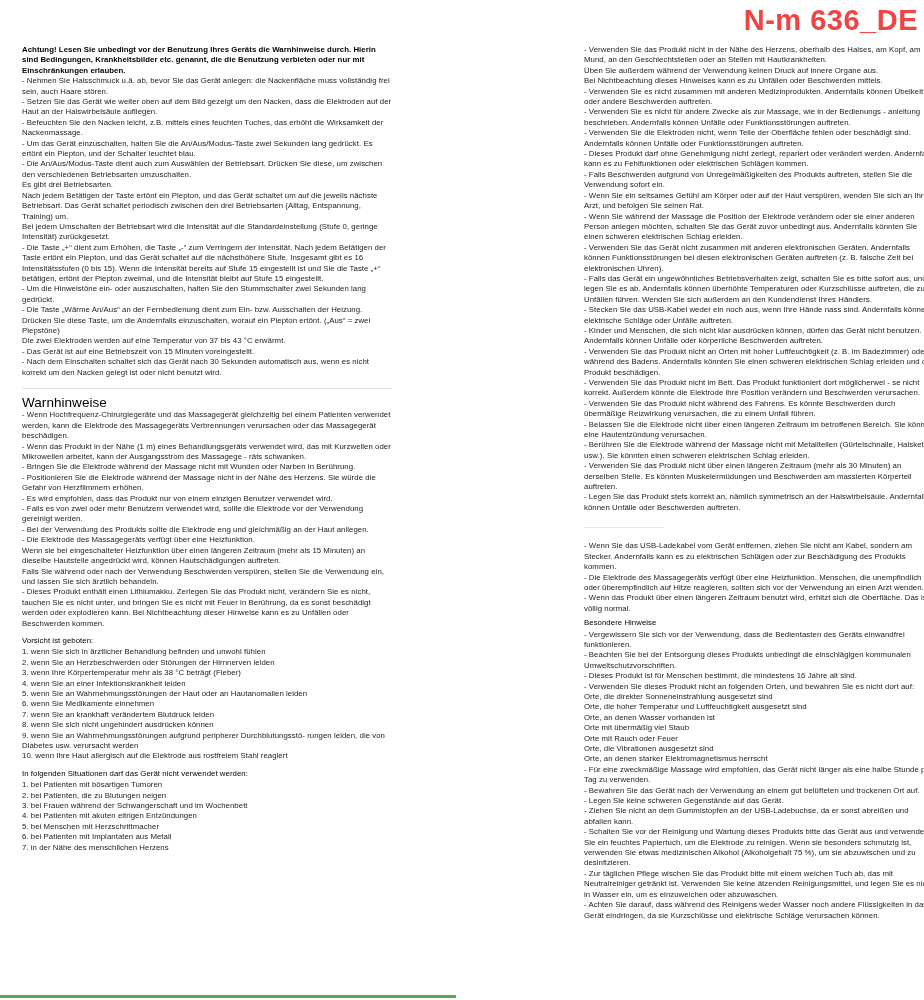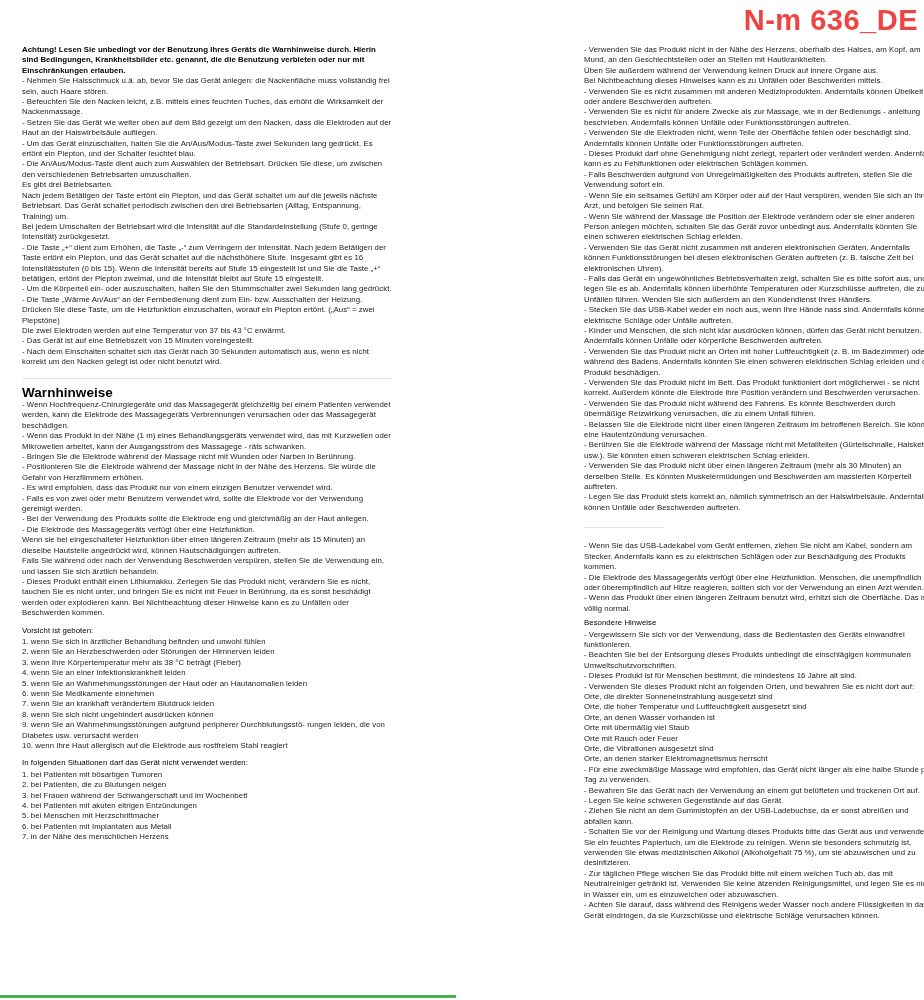--- a/index.html
+++ b/index.html
@@ -35,21 +35,21 @@
   }
   .col-left  { left: 8px;   width: 370px; }
   .col-right { left: 570px; width: 354px; }
   .col p { margin: 0; }
   .intro-bold {
     font-weight: bold;
     color: #000000;
   }
   .section-heading {
     font-size: 13.5px;
-    font-weight: bold;
+    font-weight: normal;
     color: #000000;
     margin: 2px 0 2px 0;
   }
   .sub-heading {
     font-weight: normal;
     color: #000000;
     margin-top: 7px;
     margin-bottom: 1px;
   }
   .separator {
@@ -73,30 +73,30 @@
 </style>
 </head>
 <body>
 
 <div class="doc-title">N-m 636_DE</div>
 
 <div class="col col-left">
   <p class="intro-bold">Achtung! Lesen Sie unbedingt vor der Benutzung Ihres Geräts die Warnhinweise durch. Hierin sind Bedingungen, Krankheitsbilder etc. genannt, die die Benutzung verbieten oder nur mit Einschränkungen erlauben.</p>
   <div>
       <p>- Nehmen Sie Halsschmuck u.ä. ab, bevor Sie das Gerät anlegen: die Nackenfläche muss vollständig frei sein, auch Haare stören.</p>
+      <p>- Setzen Sie das Gerät wie weiter oben auf dem Bild gezeigt um den Nacken, dass die Elektroden auf der Haut an der Halswirbelsäule aufliegen.</p>
       <p>- Befeuchten Sie den Nacken leicht, z.B. mittels eines feuchten Tuches, das erhöht die Wirksamkeit der Nackenmassage.</p>
-      <p>- Setzen Sie das Gerät wie weiter oben auf dem Bild gezeigt um den Nacken, dass die Elektroden auf der Haut an der Halswirbelsäule aufliegen.</p>
       <p>- Um das Gerät einzuschalten, halten Sie die An/Aus/Modus-Taste zwei Sekunden lang gedrückt. Es ertönt ein Piepton, und der Schalter leuchtet blau.</p>
       <p>- Die An/Aus/Modus-Taste dient auch zum Auswählen der Betriebsart. Drücken Sie diese, um zwischen den verschiedenen Betriebsarten umzuschalten.</p>
       <p>Es gibt drei Betriebsarten.</p>
       <p>Nach jedem Betätigen der Taste ertönt ein Piepton, und das Gerät schaltet um auf die jeweils nächste Betriebsart. Das Gerät schaltet periodisch zwischen den drei Betriebsarten (Alltag, Entspannung, Training) um.</p>
       <p>Bei jedem Umschalten der Betriebsart wird die Intensität auf die Standardeinstellung (Stufe 0, geringe Intensität) zurückgesetzt.</p>
       <p>- Die Taste „+“ dient zum Erhöhen, die Taste „-“ zum Verringern der Intensität. Nach jedem Betätigen der Taste ertönt ein Piepton, und das Gerät schaltet auf die nächsthöhere Stufe. Insgesamt gibt es 16 Intensitätsstufen (0 bis 15). Wenn die Intensität bereits auf Stufe 15 eingestellt ist und Sie die Taste „+“ betätigen, ertönt der Piepton zweimal, und die Intensität bleibt auf Stufe 15 eingestellt.</p>
-      <p>- Um die Körperteil ein- oder auszuschalten, halten Sie den Stummschalter zwei Sekunden lang gedrückt.</p>
-      <p>- Die Taste „Wärme An/Aus“ an der Fernbedienung dient zum Ein- bzw. Ausschalten der Heizung. Drücken Sie diese Taste, um die Heizfunktion einzuschalten, worauf ein Piepton ertönt. („Aus“ = zwei Piepstöne)</p>
+      <p>- Um die Hinweistöne ein- oder auszuschalten, halten Sie den Stummschalter zwei Sekunden lang gedrückt.</p>
+      <p>- Die Taste „Wärme An/Aus“ an der Fernbedienung dient zum Ein- bzw. Ausschalten der Heizung. Drücken Sie diese Taste, um die Andernfalls einzuschalten, worauf ein Piepton ertönt. („Aus“ = zwei Piepstöne)</p>
       <p>Die zwei Elektroden werden auf eine Temperatur von 37 bis 43 °C erwärmt.</p>
       <p>- Das Gerät ist auf eine Betriebszeit von 15 Minuten voreingestellt.</p>
       <p>- Nach dem Einschalten schaltet sich das Gerät nach 30 Sekunden automatisch aus, wenn es nicht korrekt um den Nacken gelegt ist oder nicht benutzt wird.</p>
     </div>
   <hr class="separator">
   <div class="section-heading">Warnhinweise</div>
   <div>
       <p>- Wenn Hochfrequenz-Chirurgiegeräte und das Massagegerät gleichzeitig bei einem Patienten verwendet werden, kann die Elektrode des Massagegeräts Verbrennungen verursachen oder das Massagegerät beschädigen.</p>
       <p>- Wenn das Produkt in der Nähe (1 m) eines Behandlungsgeräts verwendet wird, das mit Kurzwellen oder Mikrowellen arbeitet, kann der Ausgangsstrom des Massagege - räts schwanken.</p>
       <p>- Bringen Sie die Elektrode während der Massage nicht mit Wunden oder Narben in Berührung.</p>

